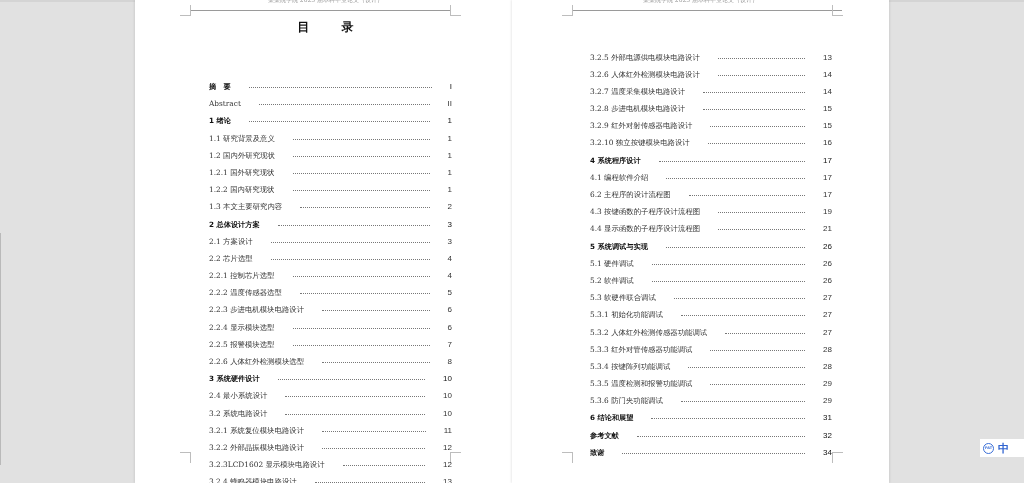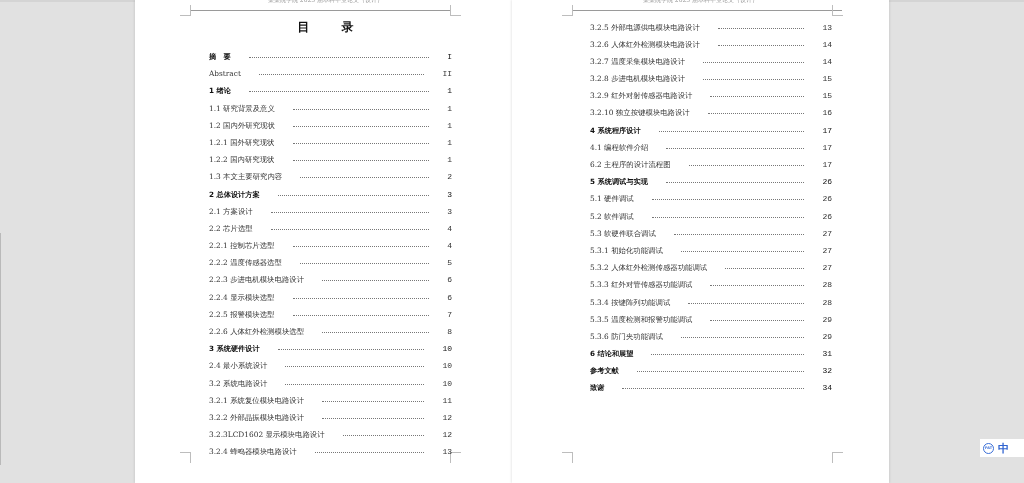--- a/index.html
+++ b/index.html
@@ -37,21 +37,21 @@
   .toc-row {
     display:flex; align-items:baseline; height:17.2px; font-size:7.4px; line-height:17.2px;
     white-space:nowrap; color:#333;gap:17px;
   }
   .toc-row.bold { font-weight:bold; color:#111; font-family:"DejaVu Sans", sans-serif; font-size:7.2px; }
   .toc-row .lbl { flex:0 0 auto; }
   .toc-row .dots {
     flex:1 1 auto; margin:0 1px; height:1px; align-self:baseline;
     border-bottom:1px dotted #777; transform:translateY(-1px);
   }
-  .toc-row .pg { flex:0 0 auto; font-family:Liberation Mono, monospace; font-size:8px; font-weight:normal; }
+  .toc-row .pg { flex:0 0 auto; font-family:Liberation Sans, sans-serif; font-size:8px; font-weight:normal;margin-top:30px; }
   #toc1 { left:74px; top:48px; width:243px; }
   #toc2 { left:78px; top:18.5px; width:242px; }
   .ime {
     position:absolute; left:980px; top:439px; width:44px; height:18px; background:#fff;
     display:flex; align-items:center; gap:4px; padding-left:3px; box-sizing:border-box;
   }
   .ime-logo {
     width:11px; height:11px; border:1.5px solid #3a6fd8; border-radius:50%;
     font-size:3.5px; color:#3a6fd8; display:flex; align-items:center; justify-content:center;
     font-family:"DejaVu Sans", sans-serif; font-weight:bold; box-sizing:border-box;
@@ -245,20 +245,30 @@
       <div class="toc-row">
         <span class="lbl">4.1  编程软件介绍</span>
         <span class="dots"></span>
         <span class="pg">17</span>
       </div>
       <div class="toc-row">
         <span class="lbl">6.2  主程序的设计流程图</span>
         <span class="dots"></span>
         <span class="pg">17</span>
       </div>
+      <div class="toc-row">
+        <span class="lbl">4.3 按键函数的子程序设计流程图</span>
+        <span class="dots"></span>
+        <span class="pg">19</span>
+      </div>
+      <div class="toc-row">
+        <span class="lbl">4.4 显示函数的子程序设计流程图</span>
+        <span class="dots"></span>
+        <span class="pg">21</span>
+      </div>
       <div class="toc-row bold">
         <span class="lbl">5 系统调试与实现</span>
         <span class="dots"></span>
         <span class="pg">26</span>
       </div>
       <div class="toc-row">
         <span class="lbl">5.1 硬件调试</span>
         <span class="dots"></span>
         <span class="pg">26</span>
       </div>

